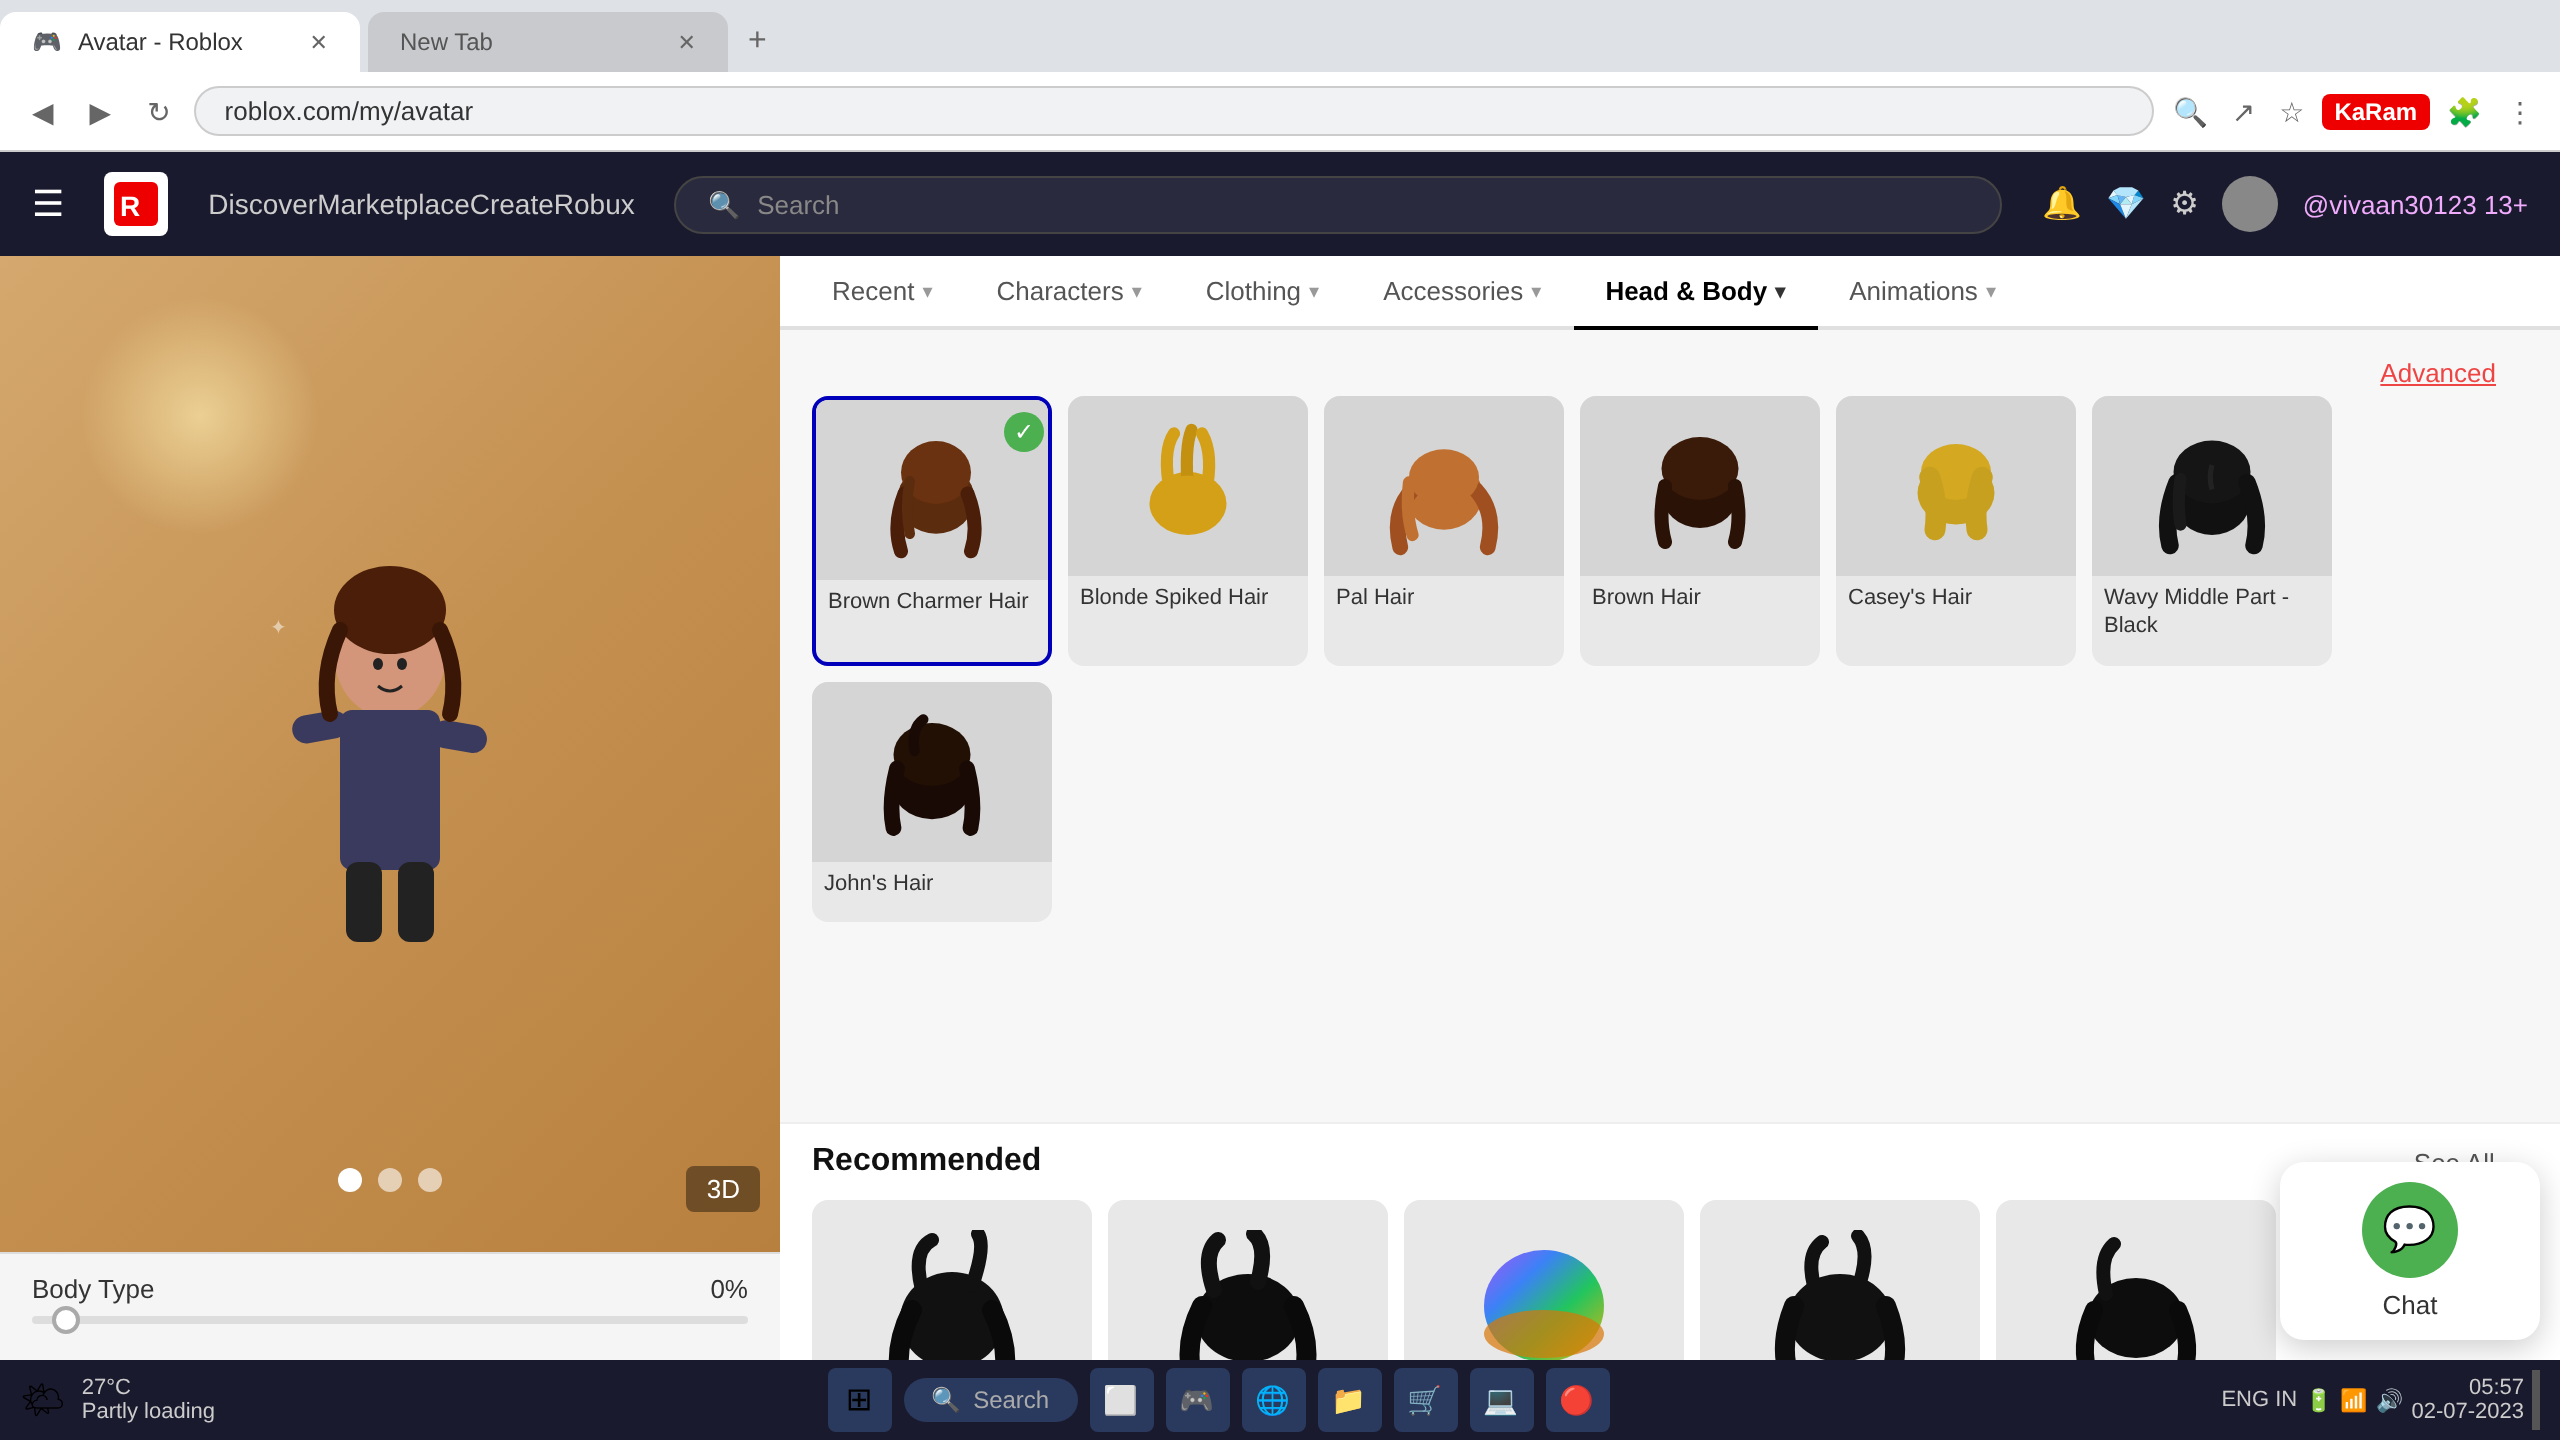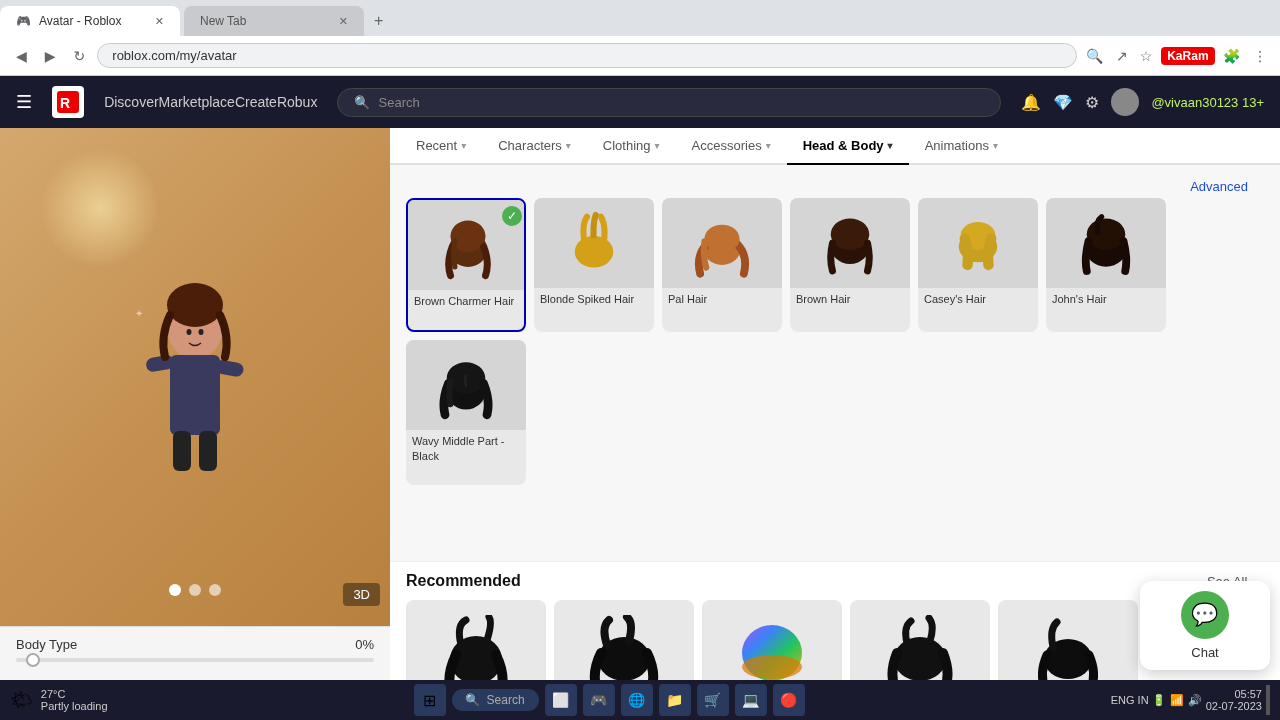--- a/index.html
+++ b/index.html
@@ -25,21 +25,21 @@
     .app { background: #fff; display: flex; flex-direction: column; height: calc(720px - 76px); }
     .roblox-header { background: #1a1a2e; display: flex; align-items: center; padding: 0 16px; height: 52px; gap: 20px; flex-shrink: 0; }
     .hamburger { color: #fff; font-size: 18px; cursor: pointer; }
     .roblox-logo { width: 32px; height: 32px; background: #fff; border-radius: 4px; display: flex; align-items: center; justify-content: center; font-weight: bold; color: #e00; font-size: 18px; }
     .nav-links { display: flex; gap: 0; }
     .nav-link { color: #ccc; font-size: 14px; cursor: pointer; text-decoration: none; }
     .search-bar { flex: 1; background: #2a2a3e; border: 1px solid #444; border-radius: 20px; padding: 6px 16px; color: #ccc; font-size: 13px; display: flex; align-items: center; gap: 8px; }
     .search-bar-text { color: #888; }
     .header-right { display: flex; align-items: center; gap: 12px; margin-left: auto; }
     .avatar-mini { width: 28px; height: 28px; background: #555; border-radius: 50%; }
-    .username { color: #bef264; font-size: 13px; }
+    .username { color: #f0abfc; font-size: 13px; }
     .header-icon { color: #ccc; font-size: 16px; cursor: pointer; }
 
     
     .main-content { display: flex; flex: 1; overflow: hidden; }
 
     
     .left-panel { width: 390px; background: #c8a068; flex-shrink: 0; position: relative; display: flex; flex-direction: column; }
     .avatar-preview { flex: 1; position: relative; background: linear-gradient(135deg, #d4a86e 0%, #c49050 50%, #b8803e 100%); display: flex; align-items: center; justify-content: center; }
     .glow { position: absolute; top: 20px; left: 40px; width: 120px; height: 120px; background: radial-gradient(circle, rgba(255,240,180,0.6) 0%, transparent 70%); border-radius: 50%; }
     .avatar-dots { display: flex; gap: 8px; position: absolute; bottom: 30px; left: 50%; transform: translateX(-50%); }
@@ -65,25 +65,25 @@
     .cat-tab.active { color: #000; border-bottom: 2px solid #000; font-weight: 600; }
 
     
     .items-area { flex: 1; overflow-y: auto; padding: 10px 16px; background: #f7f7f7; }
     .items-grid { display: flex; flex-wrap: wrap; gap: 8px; }
     .item-card { width: 120px; background: #e8e8e8; border-radius: 8px; overflow: hidden; cursor: pointer; position: relative; }
     .item-card.selected { border: 2px solid #00b; }
     .item-img { width: 120px; height: 90px; background: #d5d5d5; display: flex; align-items: center; justify-content: center; position: relative; }
     .item-img svg { width: 70px; height: 70px; }
     .check-mark { position: absolute; top: 6px; right: 6px; width: 20px; height: 20px; background: #4caf50; border-radius: 50%; color: #fff; display: flex; align-items: center; justify-content: center; font-size: 12px; }
-    .item-name { padding: 4px 6px 22px; font-size: 11px; color: #333; line-height: 1.3; min-height: 28px; }
+    .item-name { padding: 4px 6px 12px; font-size: 11px; color: #333; line-height: 1.3; min-height: 28px; }
 
     
     .advanced-row { display: flex; justify-content: flex-end; padding: 4px 16px; }
-    .advanced-btn { font-size: 13px; color: #1d4ed8; cursor: pointer; background: none; border: none; }
+    .advanced-btn { font-size: 13px; color: #ef4444; cursor: pointer; background: none; border: none; text-decoration: underline; }
 
     
     .recommended-section { background: #fff; border-top: 1px solid #eee; padding: 10px 16px; flex-shrink: 0; }
     .recommended-header { display: flex; justify-content: space-between; align-items: center; margin-bottom: 10px; }
     .recommended-title { font-size: 16px; font-weight: 600; color: #111; }
     .see-all { font-size: 13px; color: #555; cursor: pointer; display: flex; align-items: center; gap: 4px; }
     .rec-items { display: flex; gap: 8px; }
     .rec-item { width: 140px; height: 110px; background: #e8e8e8; border-radius: 8px; display: flex; align-items: center; justify-content: center; position: relative; overflow: hidden; cursor: pointer; }
     .limited-badge { position: absolute; bottom: 6px; left: 6px; background: linear-gradient(90deg, #7b2ff7, #00e5ff); color: #fff; font-size: 9px; padding: 2px 6px; border-radius: 3px; font-weight: bold; }
 
@@ -312,42 +312,42 @@
                 <path d="M25 35 Q30 50 28 65" stroke="#c8a020" stroke-width="12" fill="none" stroke-linecap="round"></path>
                 <path d="M55 35 Q50 50 52 65" stroke="#c8a020" stroke-width="12" fill="none" stroke-linecap="round"></path>
               </svg>
             </div>
             <div class="item-name">Casey's Hair</div>
           </div>
 
           <div class="item-card">
             <div class="item-img">
               <svg width="80" height="80" viewBox="0 0 80 80">
-                <ellipse cx="40" cy="45" rx="24" ry="22" fill="#1a0a06"></ellipse>
-                <ellipse cx="40" cy="30" rx="22" ry="18" fill="#221005"></ellipse>
-                <path d="M20 38 Q15 58 18 72" stroke="#1a0a06" stroke-width="9" fill="none" stroke-linecap="round"></path>
-                <path d="M60 38 Q65 58 62 72" stroke="#1a0a06" stroke-width="9" fill="none" stroke-linecap="round"></path>
-                <path d="M30 28 Q28 15 35 10" stroke="#1a0a06" stroke-width="6" fill="none" stroke-linecap="round"></path>
-              </svg>
-            </div>
-            <div class="item-name">John's Hair</div>
-          </div>
-
-          <div class="item-card">
-            <div class="item-img">
-              <svg width="80" height="80" viewBox="0 0 80 80">
                 <ellipse cx="40" cy="48" rx="22" ry="20" fill="#111"></ellipse>
                 <ellipse cx="40" cy="32" rx="22" ry="18" fill="#151515"></ellipse>
                 <path d="M40 28 Q38 35 40 42" stroke="#222" stroke-width="3" fill="none"></path>
                 <path d="M20 38 Q12 58 16 74" stroke="#111" stroke-width="10" fill="none" stroke-linecap="round"></path>
                 <path d="M60 38 Q68 58 64 74" stroke="#111" stroke-width="10" fill="none" stroke-linecap="round"></path>
                 <path d="M22 36 Q20 50 22 62" stroke="#1a1a1a" stroke-width="7" fill="none" stroke-linecap="round"></path>
               </svg>
             </div>
             <div class="item-name">Wavy Middle Part - Black</div>
+          </div>
+
+          <div class="item-card">
+            <div class="item-img">
+              <svg width="80" height="80" viewBox="0 0 80 80">
+                <ellipse cx="40" cy="45" rx="24" ry="22" fill="#1a0a06"></ellipse>
+                <ellipse cx="40" cy="30" rx="22" ry="18" fill="#221005"></ellipse>
+                <path d="M20 38 Q15 58 18 72" stroke="#1a0a06" stroke-width="9" fill="none" stroke-linecap="round"></path>
+                <path d="M60 38 Q65 58 62 72" stroke="#1a0a06" stroke-width="9" fill="none" stroke-linecap="round"></path>
+                <path d="M30 28 Q28 15 35 10" stroke="#1a0a06" stroke-width="6" fill="none" stroke-linecap="round"></path>
+              </svg>
+            </div>
+            <div class="item-name">John's Hair</div>
           </div>
         </div>
       </div>
 
       <div class="recommended-section">
         <div class="recommended-header">
           <span class="recommended-title">Recommended</span>
           <span class="see-all">See All →</span>
         </div>
         <div class="rec-items">

